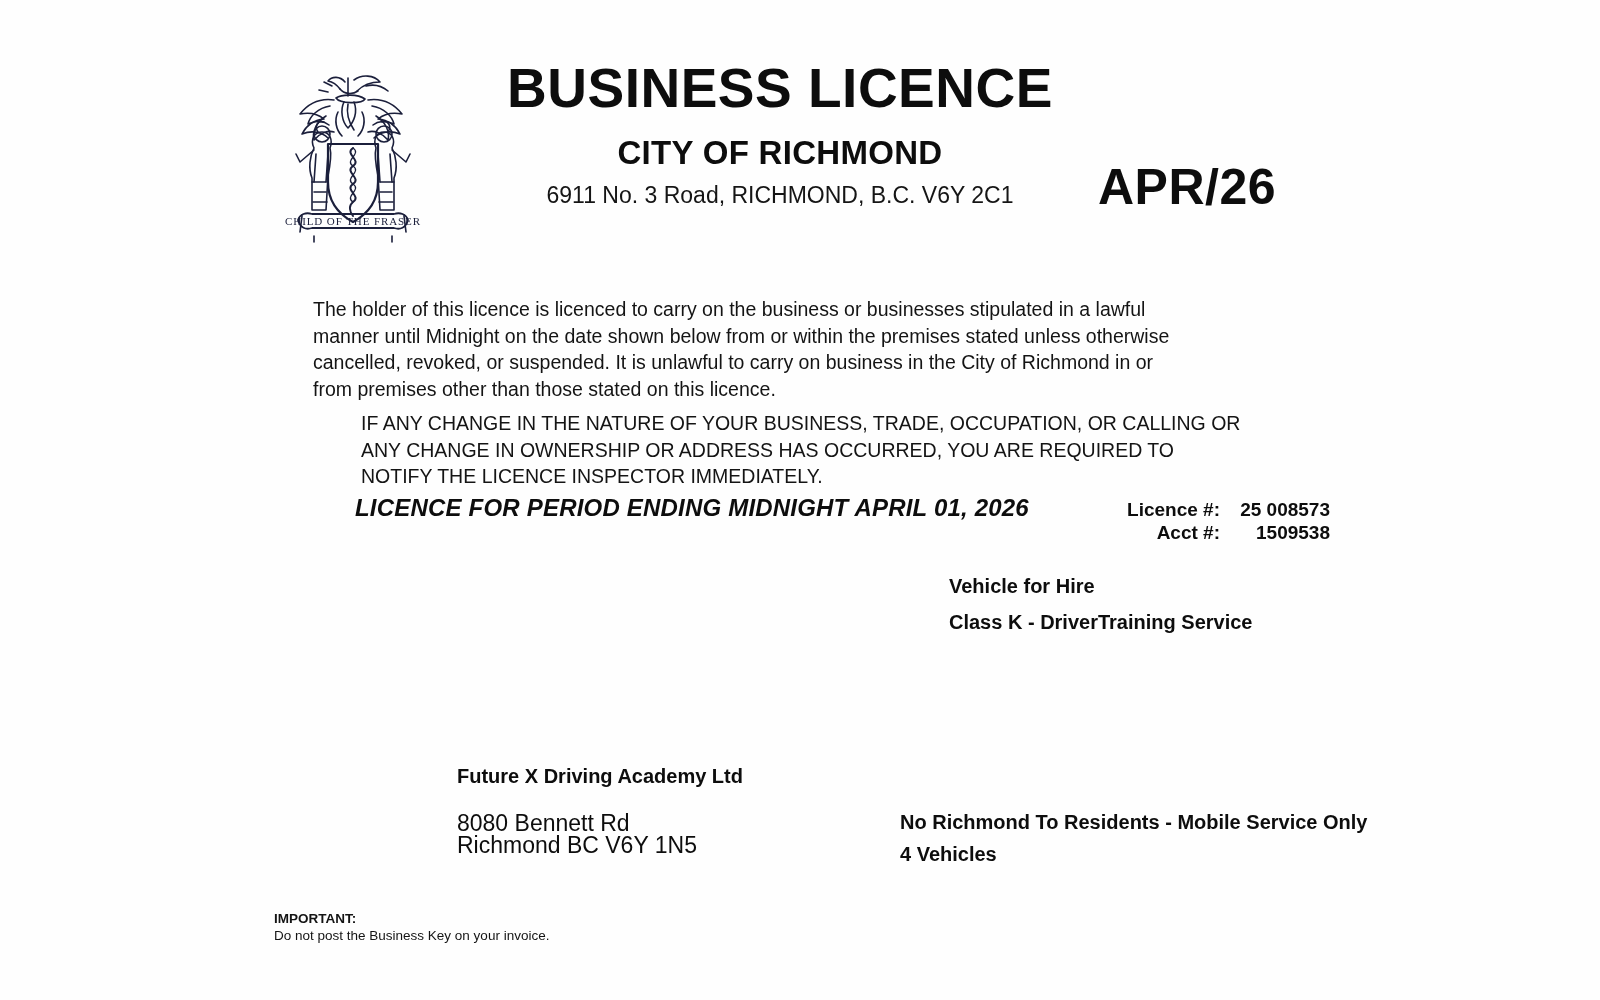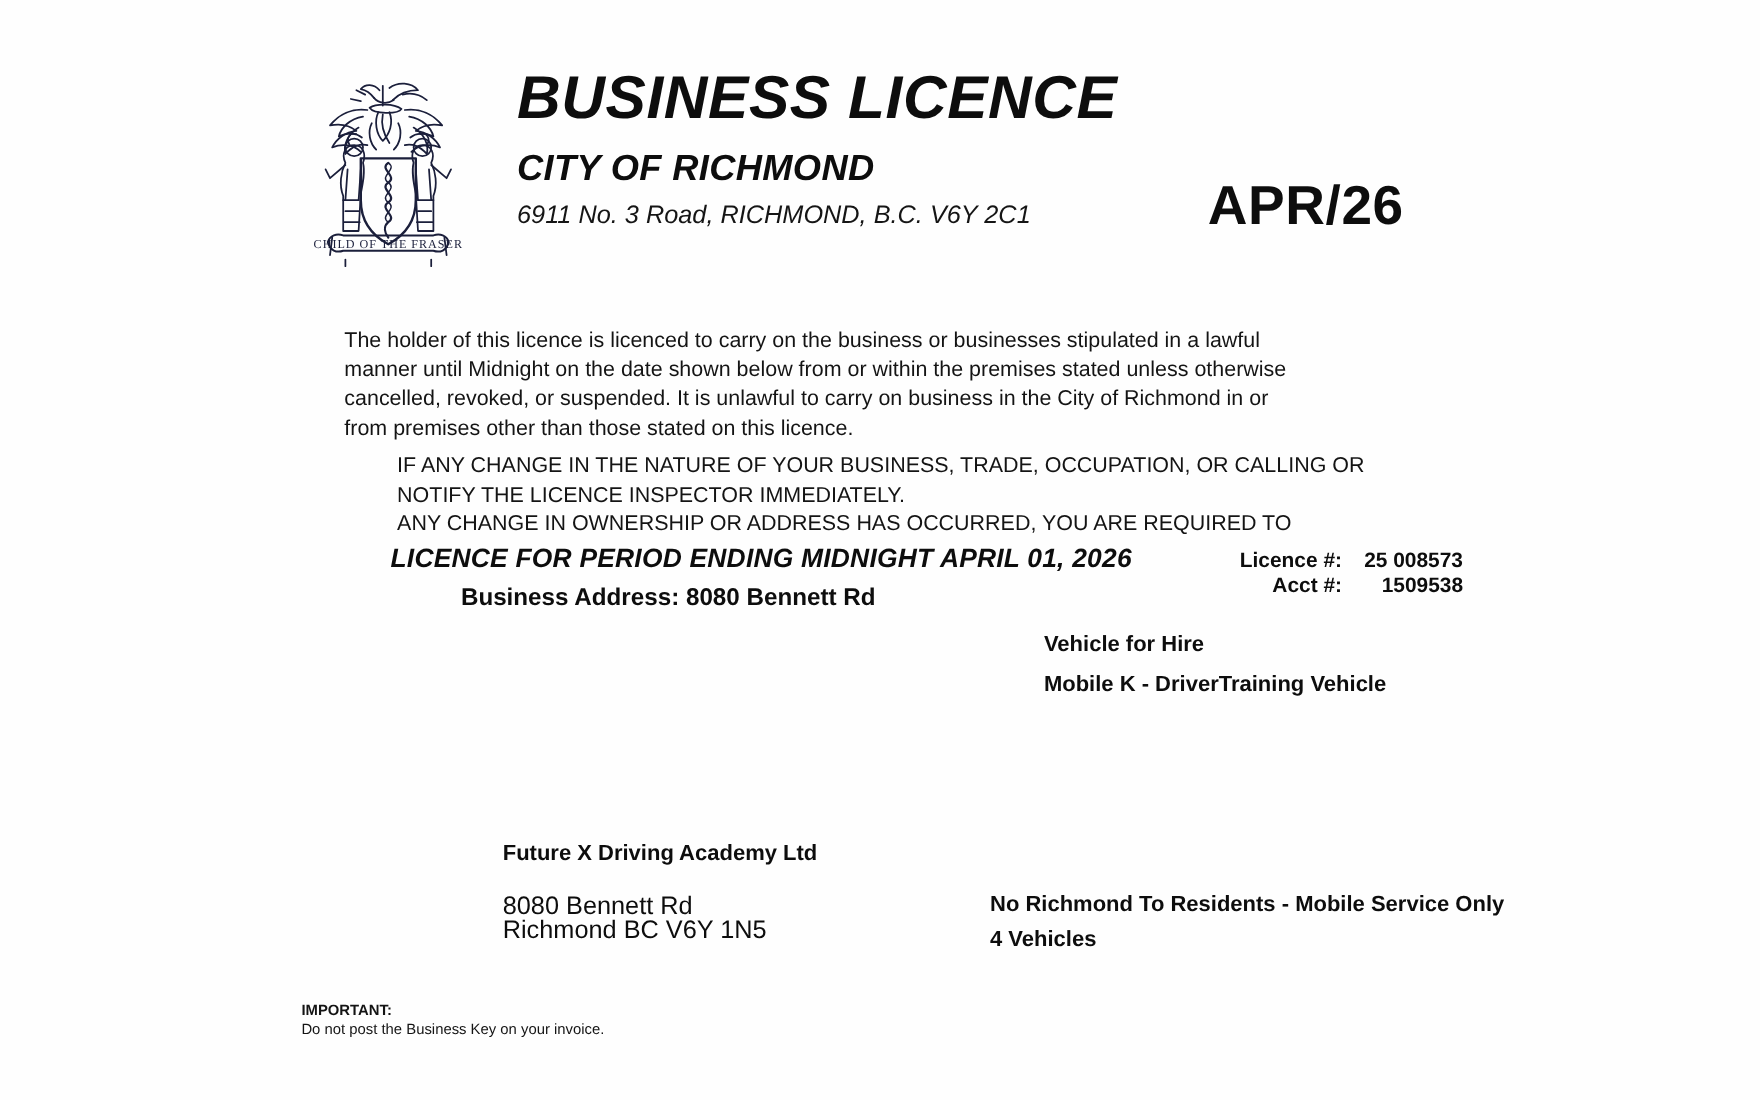--- a/index.html
+++ b/index.html
@@ -37,22 +37,21 @@
     width: 166px;
     height: 180px;
   }
   .crest svg { display: block; width: 100%; height: 100%; }
 
   .header-text {
     position: absolute;
     left: 470px;
     top: 0;
     width: 620px;
-    text-align: left;
-    font-style: italic;
+    text-align: center;
   }
 
   .title-main {
     font-size: 55px;
     font-weight: bold;
     letter-spacing: 0.5px;
     line-height: 1.12;
     color: #0d0d0d;
     white-space: nowrap;
   }
@@ -280,42 +279,41 @@
 
   <div class="body-block">
     <div class="para-intro">
       <div>The holder of this licence is licenced to carry on the business or businesses stipulated in a lawful</div>
       <div>manner until Midnight on the date shown below from or within the premises stated unless otherwise</div>
       <div>cancelled, revoked, or suspended.  It is unlawful to carry on business in the City of Richmond in or</div>
       <div>from premises other than those stated on this licence.</div>
     </div>
     <div class="para-notice">
       <div>IF ANY CHANGE IN THE NATURE OF YOUR BUSINESS, TRADE, OCCUPATION, OR CALLING OR</div>
+      <div>ANY CHANGE IN OWNERSHIP OR ADDRESS HAS OCCURRED, YOU ARE REQUIRED TO</div>
       <div>NOTIFY THE LICENCE INSPECTOR IMMEDIATELY.</div>
-      <div>ANY CHANGE IN OWNERSHIP OR ADDRESS HAS OCCURRED, YOU ARE REQUIRED TO</div>
     </div>
   </div>
 
   <div class="period-line">LICENCE FOR PERIOD ENDING MIDNIGHT APRIL 01, 2026</div>
-  <div class="biz-address-line">Business Address: 8080 Bennett Rd</div>
 
   <div class="numbers">
     <div class="num-row">
       <span class="num-label">Licence #:</span>
       <span class="num-value">25  008573</span>
     </div>
     <div class="num-row">
       <span class="num-label">Acct #:</span>
       <span class="num-value">1509538</span>
     </div>
   </div>
 
   <div class="classification">
     <div>Vehicle for Hire</div>
-    <div class="class-line-2">Mobile K - DriverTraining Vehicle</div>
+    <div class="class-line-2">Class K - DriverTraining Service</div>
   </div>
 
   <div class="licensee">
     <div class="licensee-name">Future X Driving Academy Ltd</div>
     <div class="licensee-address">
       <div>8080 Bennett Rd</div>
       <div>Richmond BC V6Y 1N5</div>
     </div>
   </div>
 

